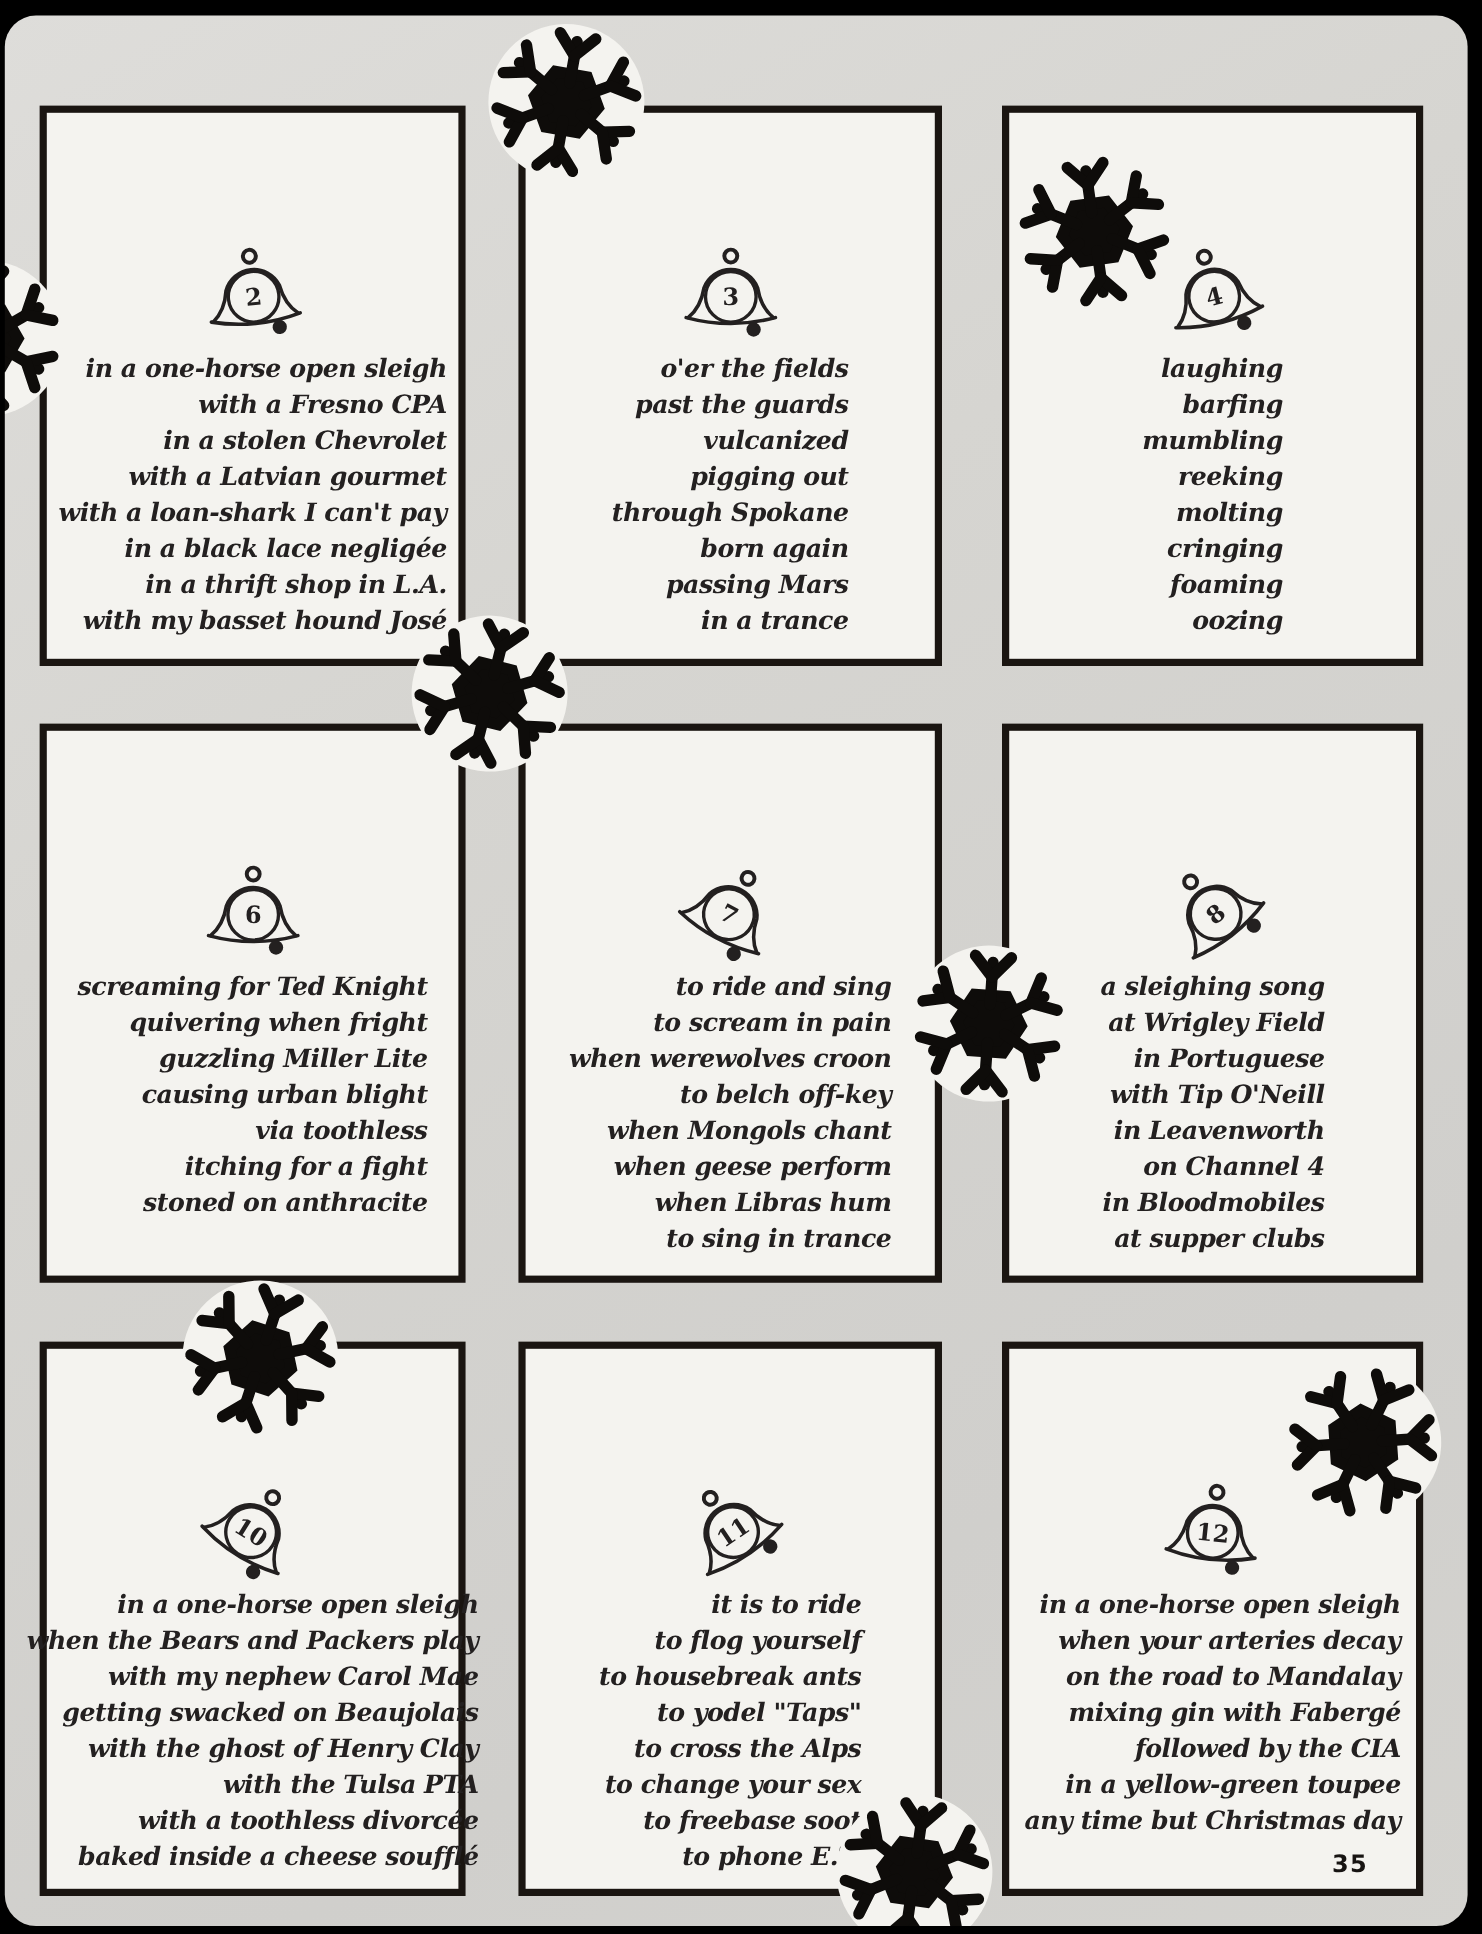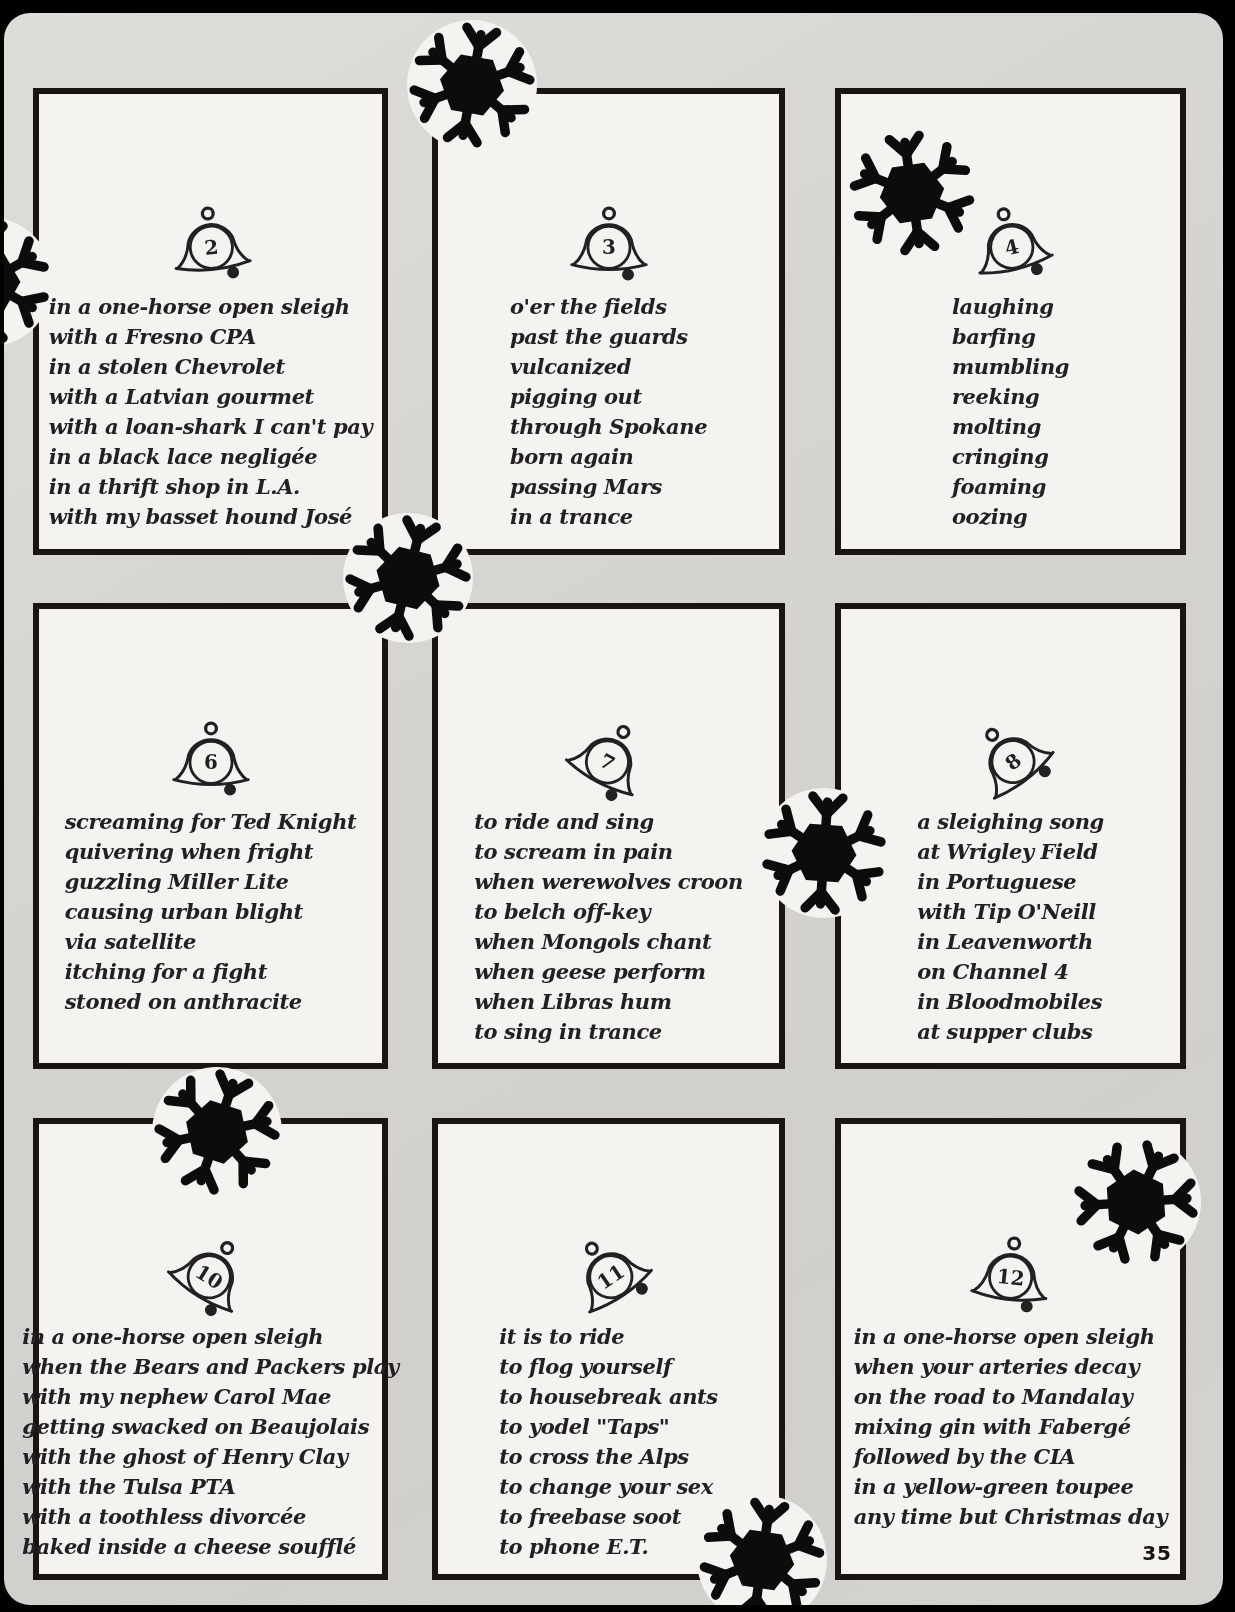--- a/index.html
+++ b/index.html
@@ -56,21 +56,21 @@
   .bell-body,.bell-lip{fill:none;stroke:var(--ink);stroke-width:3.6;stroke-linecap:round;}
   .bell-ring{fill:none;stroke:var(--ink);stroke-width:4;}
   .bell-clapper{fill:var(--ink);}
   .bell-badge{fill:var(--card);stroke:var(--ink);stroke-width:3.4;}
   .bell-num{
     font-family:"DejaVu Serif", serif;
     font-weight:bold;font-size:24px;
     fill:var(--ink);
   }
   
-  .lines{text-align:left;}
+  .lines{text-align:right;}
   .lines p{
     margin:0;
     font-style:italic;font-weight:bold;
     font-size:21px;line-height:30px;
     letter-spacing:-0.4px;
     color:var(--ink);
     white-space:nowrap;
   }
   
   .sf{position:absolute;width:140px;height:140px;z-index:20;}
@@ -80,21 +80,21 @@
   .sf-2{left:842px;top:123px;transform:rotate(-8deg);}
   .sf-3{left:-82px;top:212px;transform:rotate(0deg);}
   .sf-4{left:338px;top:508px;transform:rotate(14deg);}
   .sf-5{left:754px;top:783px;transform:rotate(4deg);}
   .sf-6{left:147px;top:1062px;transform:rotate(18deg);}
   .sf-7{left:1066px;top:1132px;transform:rotate(26deg);}
   .sf-8{left:692px;top:1490px;transform:rotate(8deg);}
   
   .page-num{
     position:absolute;left:1110px;top:1541px;width:62px;
-    text-align:right;
+    text-align:left;
     font-family:"DejaVu Sans", sans-serif;
     font-weight:bold;font-size:20px;letter-spacing:1px;
     color:#171412;
     z-index:30;
   }
   
   .vignette{
     position:absolute;
     left:4px;top:13px;right:12px;bottom:7px;
     border-radius:26px;
@@ -228,21 +228,21 @@
         <circle class="bell-clapper" cx="23" cy="33" r="7.2"></circle>
         <circle class="bell-badge" cx="0" cy="0" r="25.5"></circle>
         <text class="bell-num" x="0" y="8.5" text-anchor="middle">6</text>
       </svg>
     </div>
     <div class="lines">
         <p>screaming for Ted Knight</p>
         <p>quivering when fright</p>
         <p>guzzling Miller Lite</p>
         <p>causing urban blight</p>
-        <p>via satellite</p>
+        <p>via toothless</p>
         <p>itching for a fight</p>
         <p>stoned on anthracite</p>
       </div>
   </section>
 
   <section class="box box-5">
     <div class="bell-wrap">
       <svg class="bell-svg" viewBox="-52 -54 104 100" aria-hidden="true">
         <circle class="bell-ring" cx="0" cy="-41" r="6.5"></circle>
         <path class="bell-body" d="M -43,21 C -33,13 -29,3 -27,-9 A 29 29 0 0 1 27,-9 C 29,3 33,13 43,21"></path>

